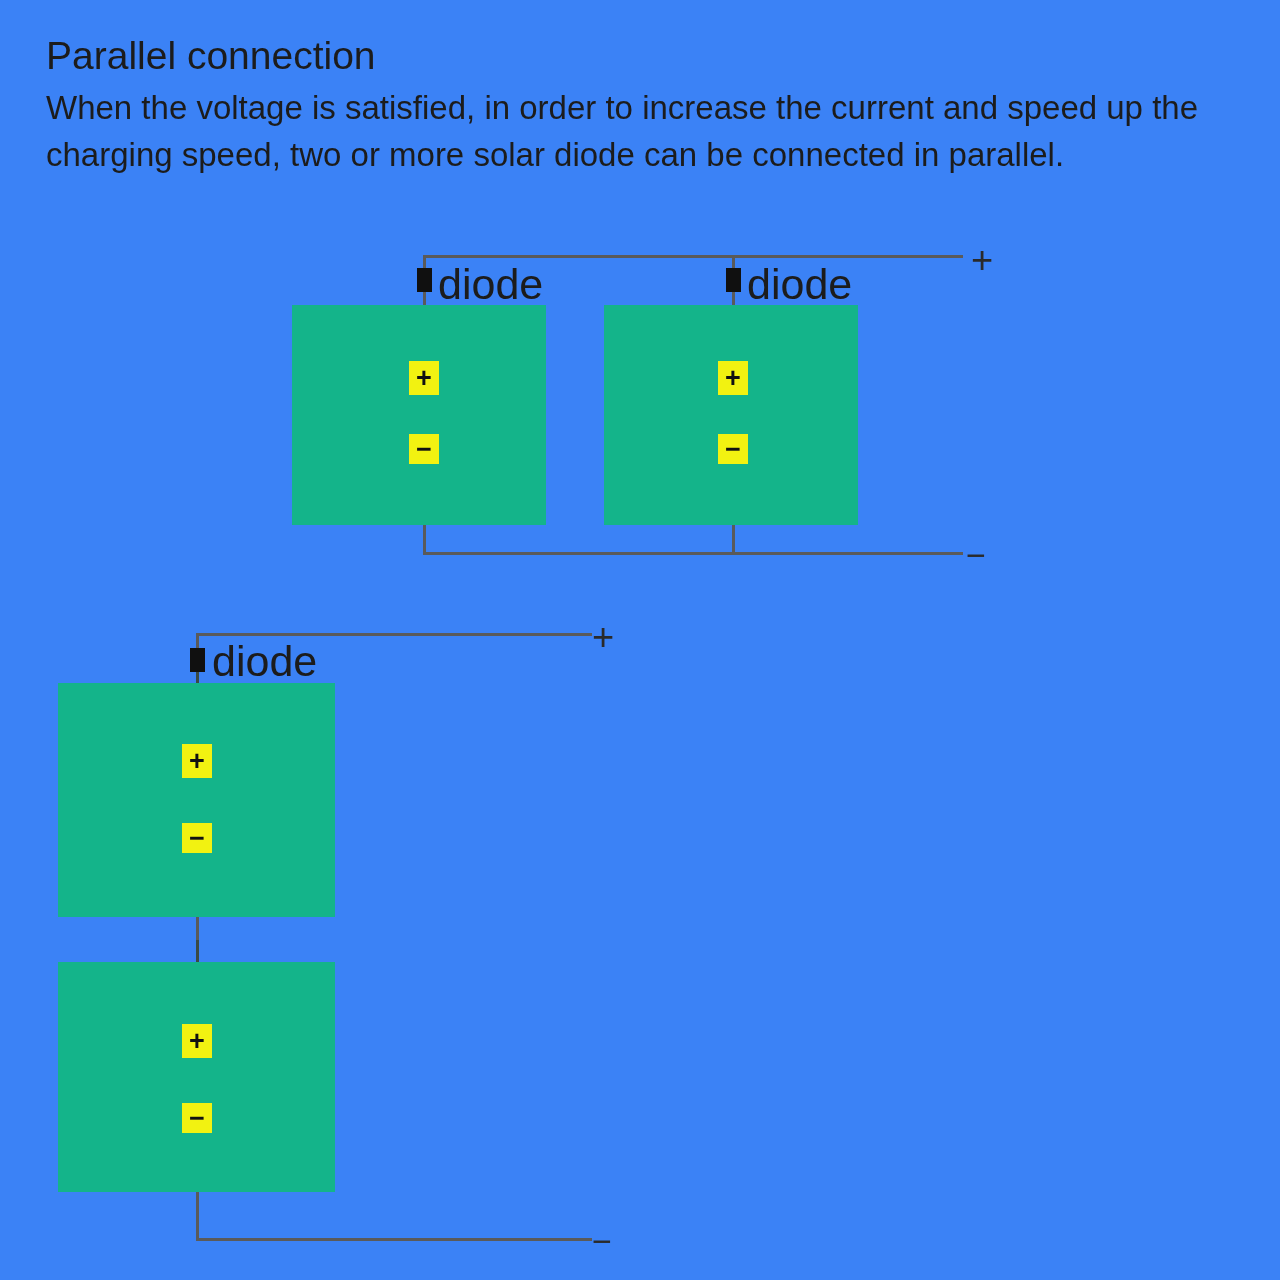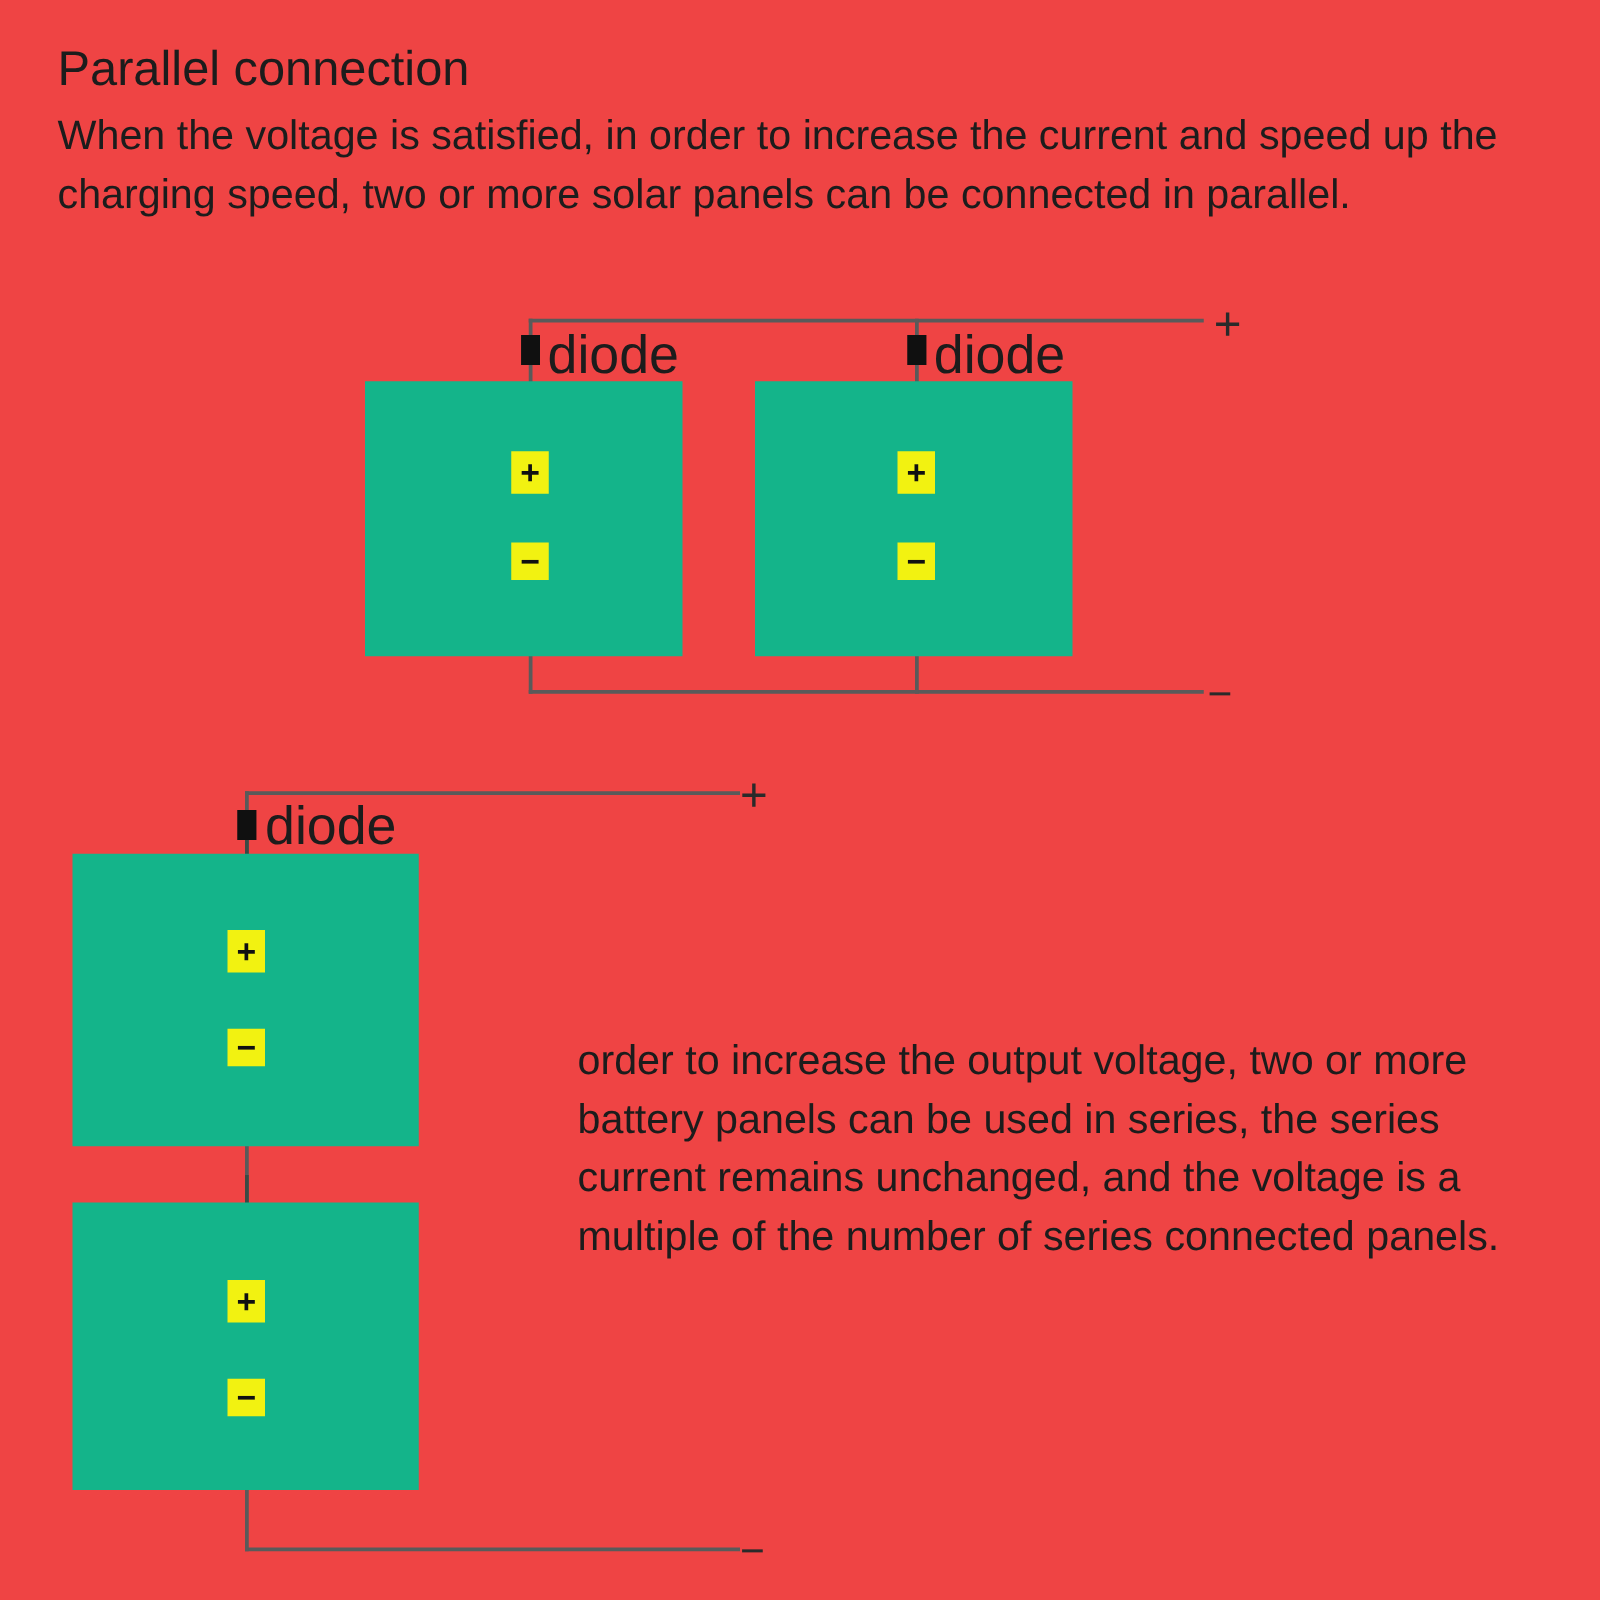--- a/index.html
+++ b/index.html
@@ -8,21 +8,21 @@
     background: #ffffff;
   }
   body {
     font-family: "Liberation Sans", sans-serif;
     color: #1a1a1a;
   }
   #page {
     position: relative;
     width: 1280px;
     height: 1280px;
-    background: #ef4444;
+    background: #3b82f6;
     overflow: hidden;
   }
 
   
   .heading {
     position: absolute;
     font-size: 39px;
     line-height: 44px;
     font-weight: 400;
     color: #1c1c1c;
@@ -98,21 +98,21 @@
   }
   .polarity.neg { font-size: 34px; }
 </style>
 </head>
 <body>
 
 <div id="page">
 
   <div class="heading" id="parallel-heading">Parallel connection</div>
 
-  <div class="body-text" id="parallel-body">When the voltage is satisfied, in order to increase the current and speed up the charging speed, two or more solar panels can be connected in parallel.</div>
+  <div class="body-text" id="parallel-body">When the voltage is satisfied, in order to increase the current and speed up the charging speed, two or more solar diode can be connected in parallel.</div>
 
   <div class="wire-h" style="left:423px; top:255px; width:540px;"></div>
   <div class="wire-h" style="left:423px; top:552px; width:540px;"></div>
 
   <div class="wire-v" style="left:423px; top:255px; height:300px;"></div>
 
   <div class="wire-v" style="left:732px; top:255px; height:300px;"></div>
 
   <div class="panel" style="left:292px; top:305px; width:254px; height:220px;"></div>
   <div class="diode-body" style="left:417px; top:268px;"></div>
@@ -123,21 +123,20 @@
   <div class="panel" style="left:604px; top:305px; width:254px; height:220px;"></div>
   <div class="diode-body" style="left:726px; top:268px;"></div>
   <div class="diode-label" style="left:747px; top:268px;">diode</div>
   <div class="terminal" style="left:718px; top:361px;">+</div>
   <div class="terminal minus" style="left:718px; top:434px;">−</div>
 
   <div class="polarity" style="left:971px; top:241px;">+</div>
   <div class="polarity neg" style="left:966px; top:536px;">−</div>
 
 
-  <div class="body-text" id="series-body">order to increase the output voltage, two or more battery panels can be used in series, the series current remains unchanged, and the voltage is a multiple of the number of series connected panels.</div>
 
   <div class="wire-h" style="left:196px; top:633px; width:396px;"></div>
   <div class="wire-h" style="left:196px; top:1238px; width:396px;"></div>
   <div class="wire-v" style="left:196px; top:633px; height:608px;"></div>
 
   <div class="wire-v dark" style="left:196px; top:660px; height:232px;"></div>
   <div class="wire-v dark" style="left:196px; top:940px; height:232px;"></div>
 
   <div class="panel" style="left:58px; top:683px; width:277px; height:234px;"></div>
   <div class="diode-body" style="left:190px; top:648px;"></div>

